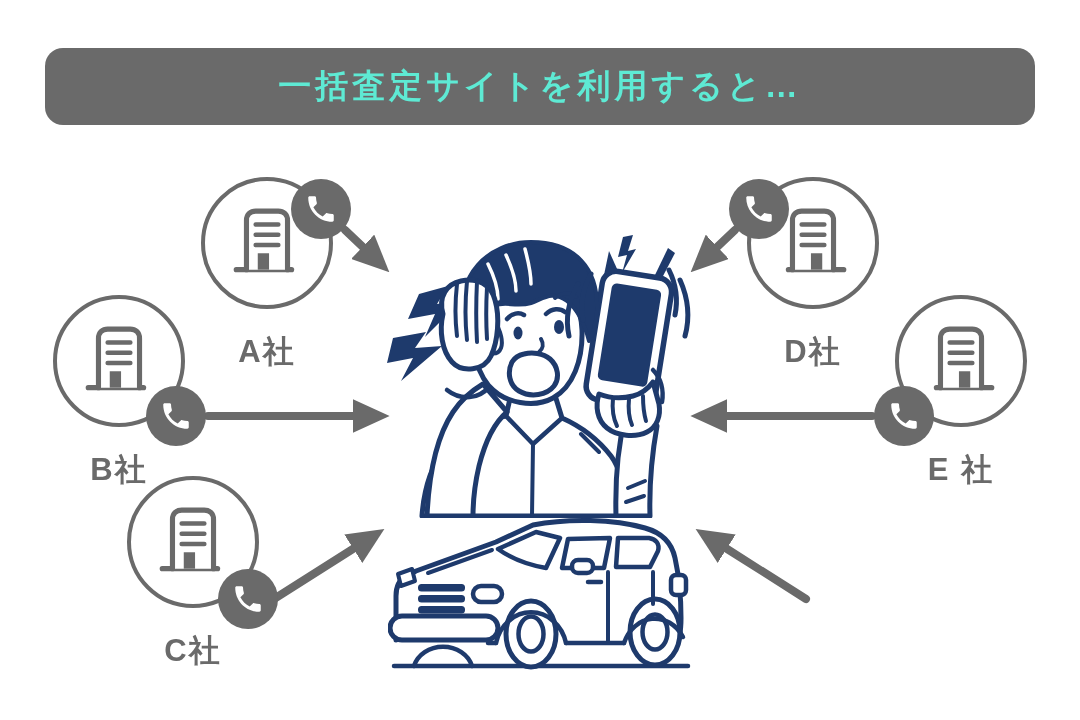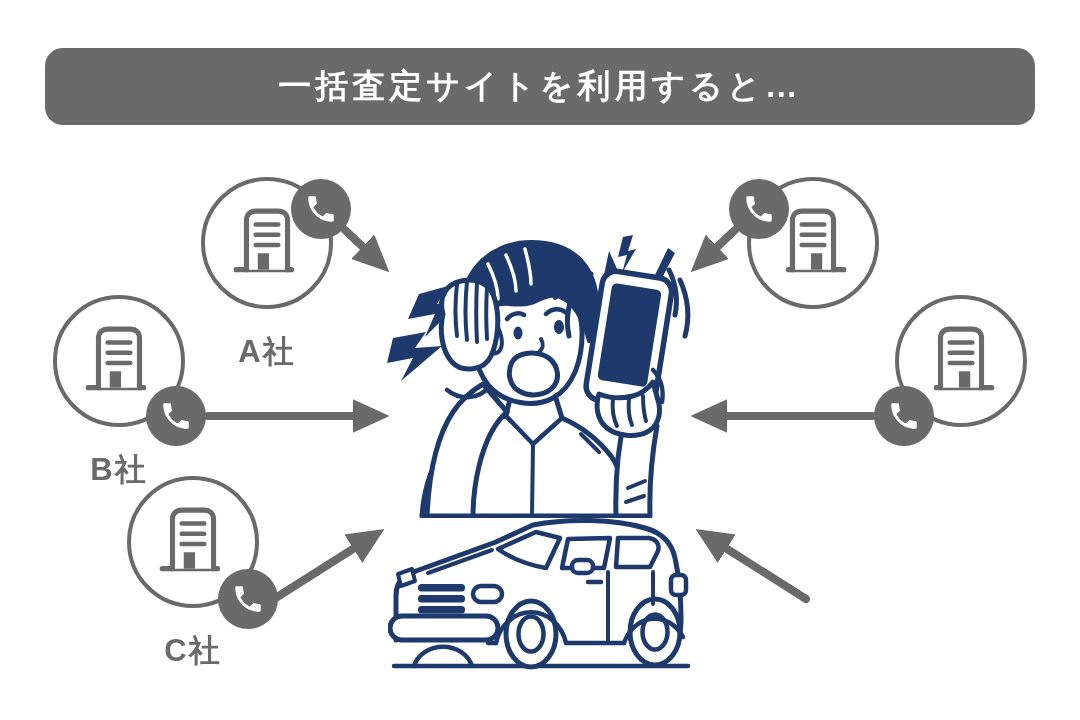--- a/index.html
+++ b/index.html
@@ -1,20 +1,20 @@
 <!DOCTYPE html>
 <html style="--gray: #6a6a6a; --navy: #1e3a6c;"><head>
 <meta charset="utf-8">
 <style>
   html,body{margin:0;padding:0;background:#fff;}
   .canvas{position:relative;width:1080px;height:720px;background:#fff;overflow:hidden;
           font-family:"Liberation Sans","DejaVu Sans",sans-serif;}
   .banner{position:absolute;left:45px;top:48px;width:990px;height:77px;border-radius:18px;
           background:var(--gray);display:flex;align-items:center;justify-content:center;}
-  .banner span{color:#ffffff;font-size:33px;font-weight:800;letter-spacing:4px;}
+  .banner span{color:#5eead4;font-size:33px;font-weight:800;letter-spacing:4px;}
   .arrows{position:absolute;left:0;top:0;width:1080px;height:720px;color:var(--gray);}
   .node{position:absolute;width:132px;height:132px;}
   .circle{box-sizing:border-box;width:132px;height:132px;border:4.5px solid var(--gray);
           border-radius:50%;background:#fff;display:flex;align-items:center;justify-content:center;}
   .ico-building{color:var(--gray);}
   .badge{position:absolute;width:60px;height:60px;border-radius:50%;background:var(--gray);
          display:flex;align-items:center;justify-content:center;}
   .label{position:absolute;left:50%;transform:translateX(-50%);top:154px;width:160px;
          text-align:center;font-size:31px;font-weight:800;color:var(--gray);
          letter-spacing:2px;white-space:nowrap;}
@@ -119,38 +119,40 @@
           <path d="M27,20 H49 M27,30 H49 M27,40 H49" stroke-width="4.5"></path>
           <rect x="29" y="48" width="11" height="16" fill="currentColor" stroke="none"></rect>
         </g>
       </svg>
     </div>
     <div class="badge">
       <svg width="34" height="34" viewBox="0 0 24 24">
         <path fill="#fff" d="M6.62 10.79c1.44 2.83 3.76 5.14 6.59 6.59l2.2-2.2c.27-.27.67-.36 1.02-.24 1.12.37 2.33.57 3.57.57.55 0 1 .45 1 1V20c0 .55-.45 1-1 1-9.39 0-17-7.61-17-17 0-.55.45-1 1-1h3.5c.55 0 1 .45 1 1 0 1.25.2 2.45.57 3.57.11.35.03.74-.25 1.02l-2.2 2.2z"></path>
       </svg>
     </div>
+    <div class="label">D社</div>
   </div>
 
   <div class="node node-e mirrored">
     <div class="circle">
       <svg class="ico-building" width="78" height="78" viewBox="0 0 76 76">
         <g stroke="currentColor" fill="none" stroke-linecap="round" stroke-linejoin="round">
           <path d="M8,64 H62" stroke-width="5"></path>
           <path d="M18,64 V16 C18,10 22,7 27,7 H49 C54,7 58,10 58,16 V64" fill="#fff" stroke-width="5"></path>
           <path d="M27,20 H49 M27,30 H49 M27,40 H49" stroke-width="4.5"></path>
           <rect x="29" y="48" width="11" height="16" fill="currentColor" stroke="none"></rect>
         </g>
       </svg>
     </div>
     <div class="badge">
       <svg width="34" height="34" viewBox="0 0 24 24">
         <path fill="#fff" d="M6.62 10.79c1.44 2.83 3.76 5.14 6.59 6.59l2.2-2.2c.27-.27.67-.36 1.02-.24 1.12.37 2.33.57 3.57.57.55 0 1 .45 1 1V20c0 .55-.45 1-1 1-9.39 0-17-7.61-17-17 0-.55.45-1 1-1h3.5c.55 0 1 .45 1 1 0 1.25.2 2.45.57 3.57.11.35.03.74-.25 1.02l-2.2 2.2z"></path>
       </svg>
     </div>
+    <div class="label">E 社</div>
   </div>
 
 
   <svg class="person" viewBox="0 0 312 298">
     <g fill="none" stroke="currentColor" stroke-width="5" stroke-linecap="round" stroke-linejoin="round">
 
       <path fill="currentColor" stroke="none" d="M34,74 L63,66 L52,84 L77,80 L40,117 L50,94 L23,99 Z"></path>
       <path fill="currentColor" stroke="none" d="M8,118 L41,112 L30,128 L57,126 L16,161 L28,138 L2,143 Z"></path>
 
       <path fill="#fff" d="M127,170 L121,196 C98,200 74,212 60,228 C46,246 39,268 37,296 L241,296 C240,268 235,248 226,236 C212,218 195,206 177,198 L169,172 Z"></path>

